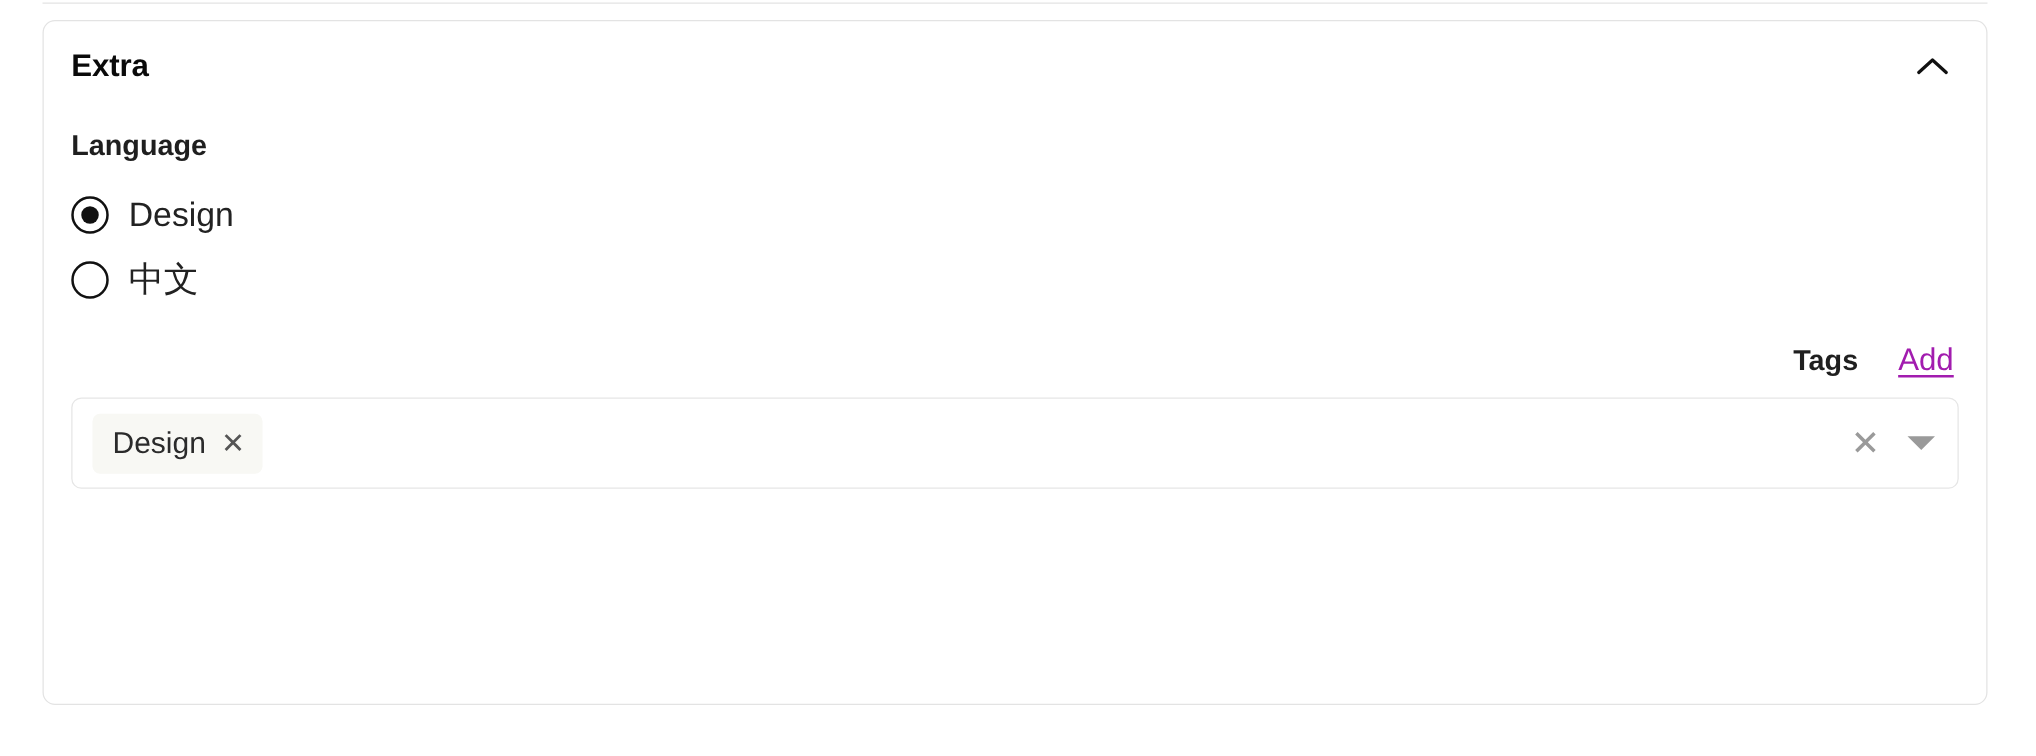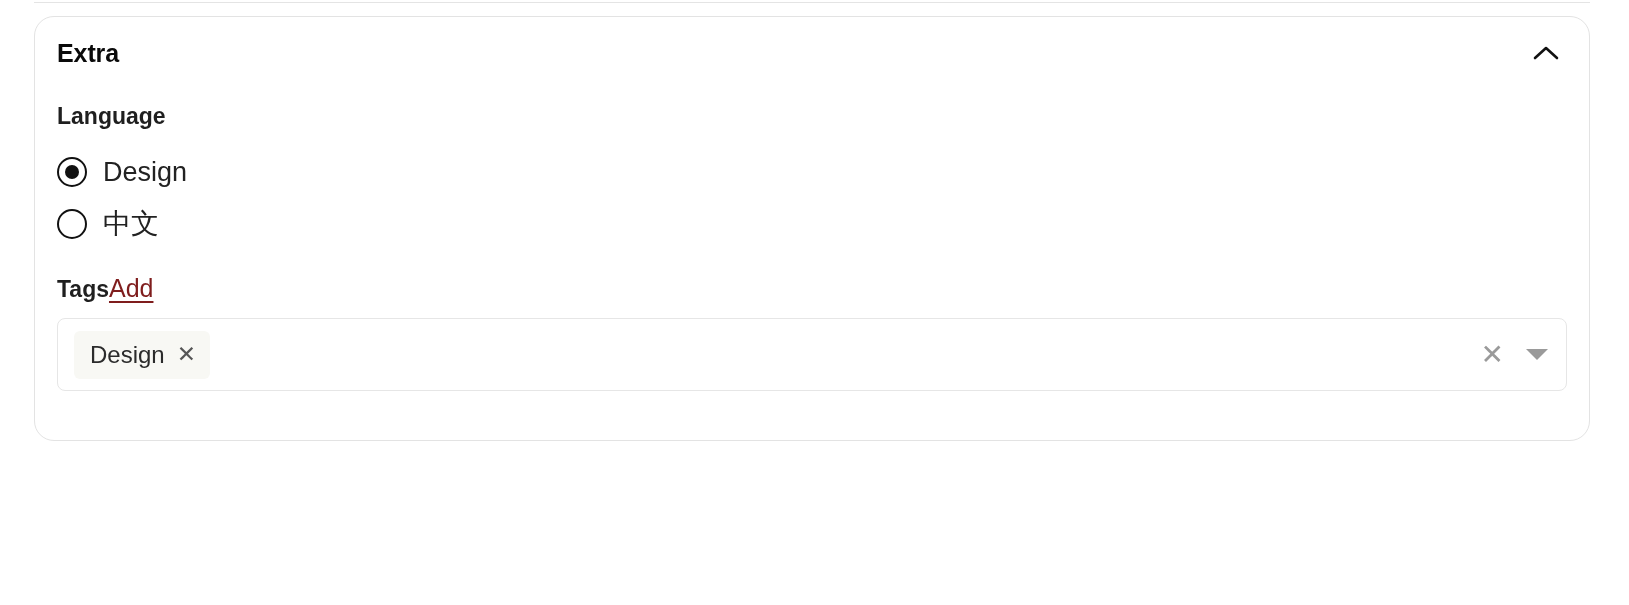--- a/index.html
+++ b/index.html
@@ -29,23 +29,23 @@
     width: 1556px;
     height: 1px;
     background: #e4e4e4;
   }
 
   .card {
     position: absolute;
     left: 34px;
     top: 16px;
     width: 1556px;
-    height: 425px;
+    height: 548px;
     border: 1px solid #e3e3e3;
-    border-radius: 20px;
+    border-radius: 10px;
     background: #ffffff;
   }
 
   .card-header {
     position: relative;
     height: 72px;
     padding: 0 26px 0 22px;
     display: flex;
     align-items: center;
     justify-content: space-between;
@@ -125,28 +125,29 @@
     font-size: 27px;
     color: #222222;
     line-height: 1;
     font-weight: 400;
   }
   .radio-text.cjk { font-size: 28px; }
 
   .tags-header {
     display: flex;
     align-items: baseline;
-    justify-content: flex-start;
+    justify-content: flex-end;
     margin-top: 26px;
     padding-right: 4px;
+    gap: 32px;
   }
 
   .add-link {
     font-size: 25px;
-    color: #7f1d1d;
+    color: #a21caf;
     text-decoration: underline;
     text-underline-offset: 4px;
     cursor: pointer;
     line-height: 1;
   }
 
   .tags-input {
     position: relative;
     margin-top: 17px;
     height: 73px;

